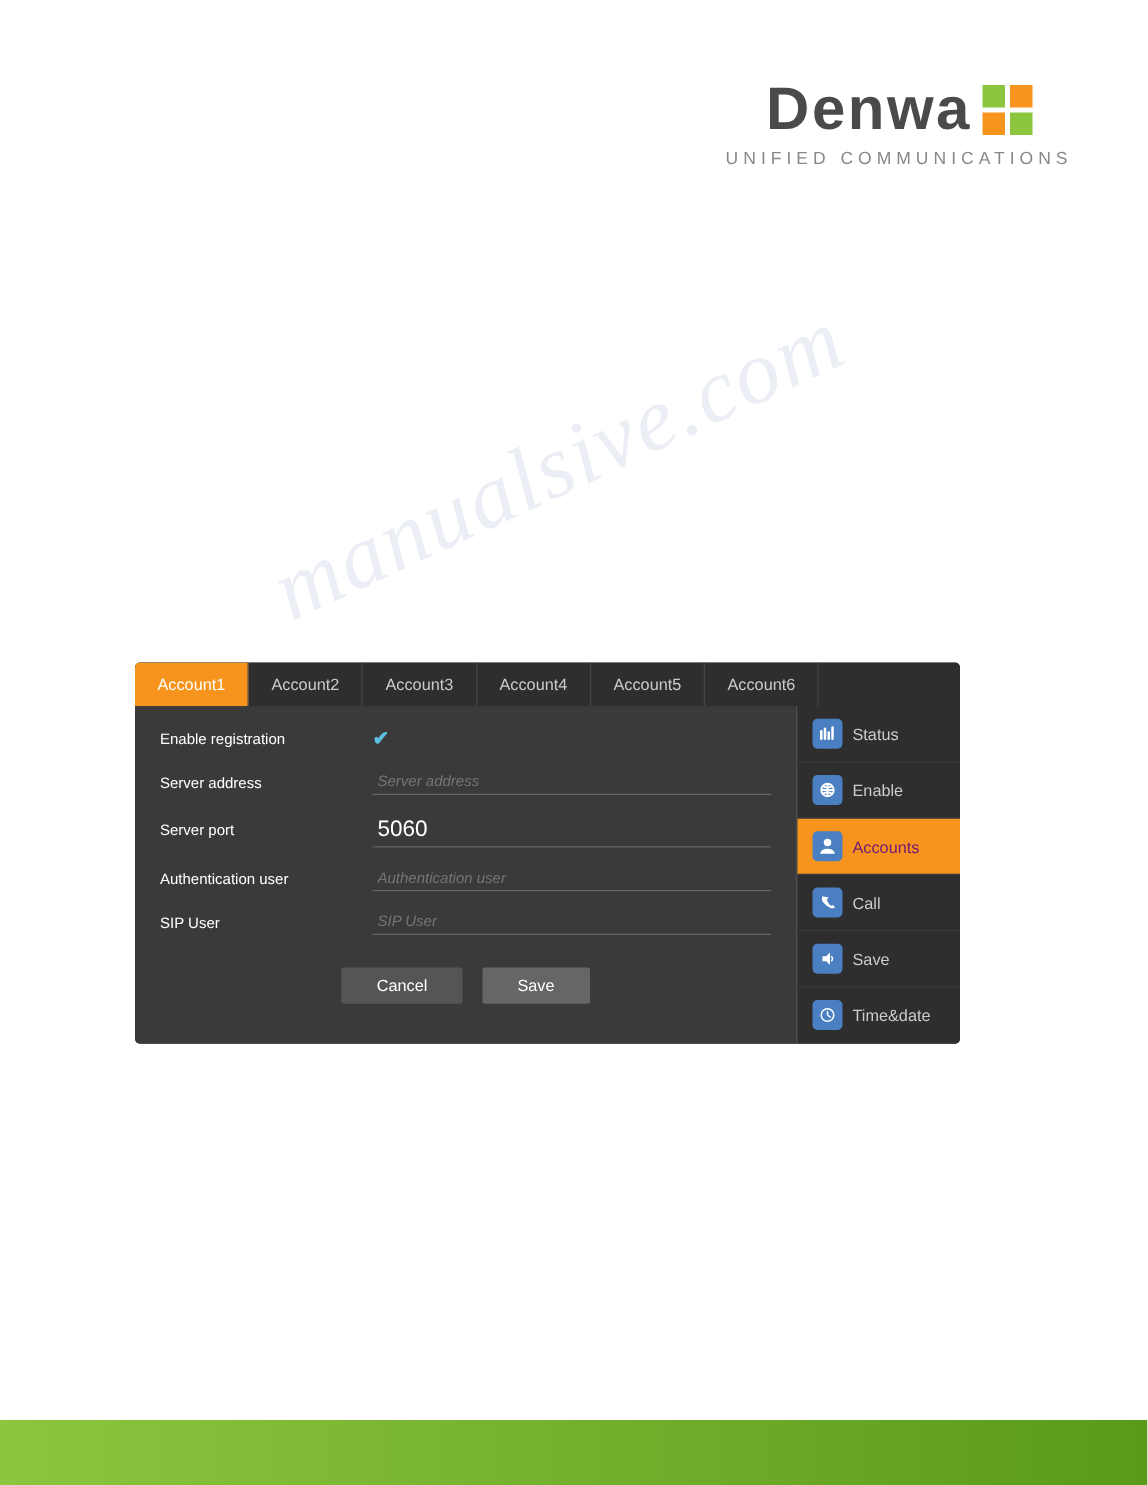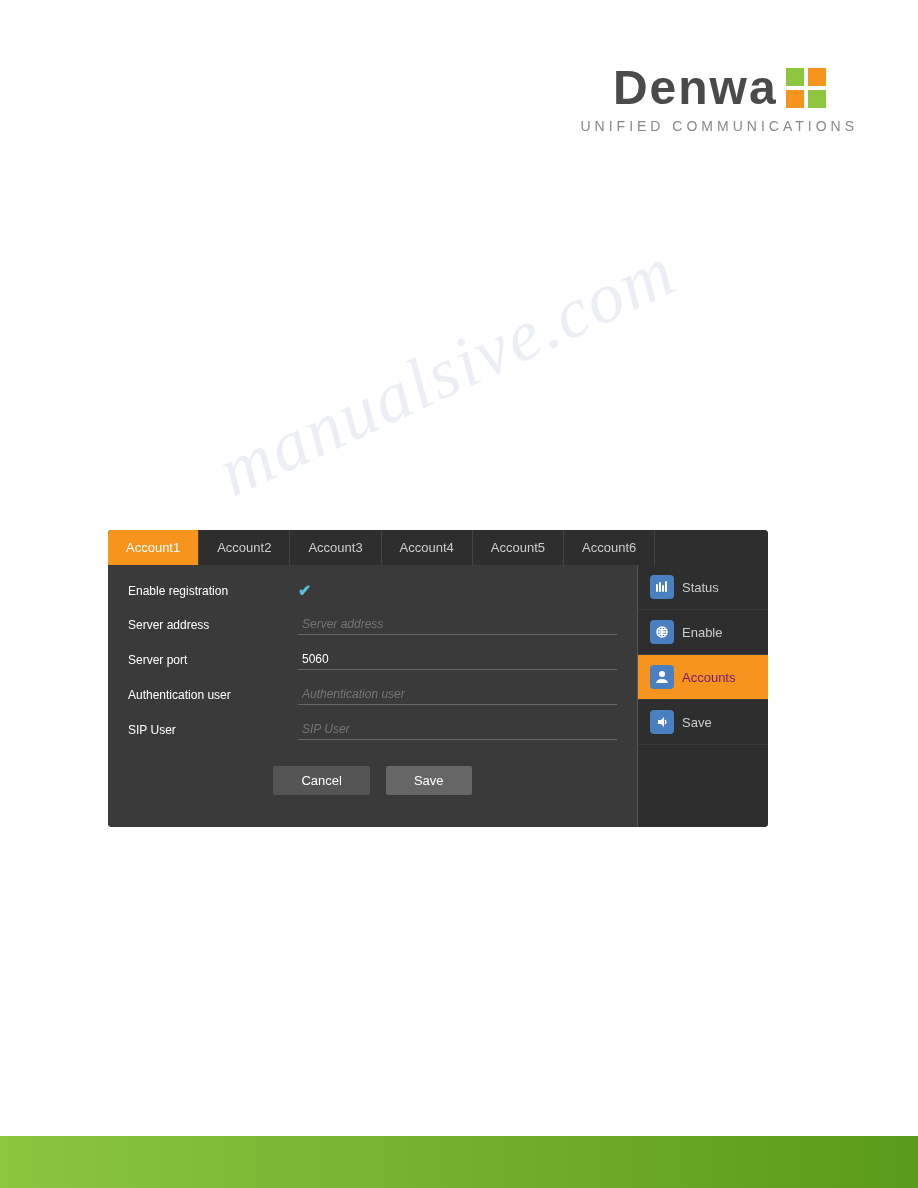--- a/index.html
+++ b/index.html
@@ -108,21 +108,21 @@
       border-bottom: 1px solid #666;
       color: #aaaaaa;
       font-size: 12px;
       padding: 3px 4px;
       font-style: italic;
       outline: none;
     }
     .form-input.has-value {
       color: #ffffff;
       font-style: normal;
-      font-size: 12px;
+      font-size: 18px;
     }
     .checkmark {
       color: #5bc0de;
       font-size: 16px;
       font-weight: bold;
     }
     .divider-line {
       width: 1px;
       background: #555;
       align-self: stretch;
@@ -305,26 +305,44 @@
       <div class="sidebar-item active">
         <div class="sidebar-icon icon-accounts">
           <svg width="14" height="14" viewBox="0 0 14 14" fill="white">
             <circle cx="7" cy="4" r="3"></circle>
             <path d="M1 13 Q2 9 7 9 Q12 9 13 13 Z"></path>
           </svg>
         </div>
         <span>Accounts</span>
       </div>
       <div class="sidebar-item">
+        <div class="sidebar-icon icon-call">
+          <svg width="14" height="14" viewBox="0 0 14 14" fill="white">
+            <path d="M3 2 C3 2 2 4 3 6 C4 8 8 11 10 11.5 C12 12 13 11 13 11 L11.5 9 L9.5 9.5 C9.5 9.5 7 7 6.5 4.5 L8 3 Z"></path>
+          </svg>
+        </div>
+        <span>Call</span>
+      </div>
+      <div class="sidebar-item">
         <div class="sidebar-icon icon-tone">
           <svg width="14" height="14" viewBox="0 0 14 14" fill="white">
             <path d="M3 5 L6 5 L9 2 L9 12 L6 9 L3 9 Z"></path>
             <path d="M10 5 Q12 7 10 9" fill="none" stroke="white" stroke-width="1.2"></path>
           </svg>
         </div>
         <span>Save</span>
       </div>
+      <div class="sidebar-item">
+        <div class="sidebar-icon icon-timedate">
+          <svg width="14" height="14" viewBox="0 0 14 14" fill="none" stroke="white" stroke-width="1.2">
+            <circle cx="7" cy="7" r="5"></circle>
+            <line x1="7" y1="4" x2="7" y2="7"></line>
+            <line x1="7" y1="7" x2="9.5" y2="9"></line>
+          </svg>
+        </div>
+        <span>Time&amp;date</span>
+      </div>
     </div>
 
   </div>
 </div>
 
 <div class="bottom-bar"></div>
 
 </body></html>

